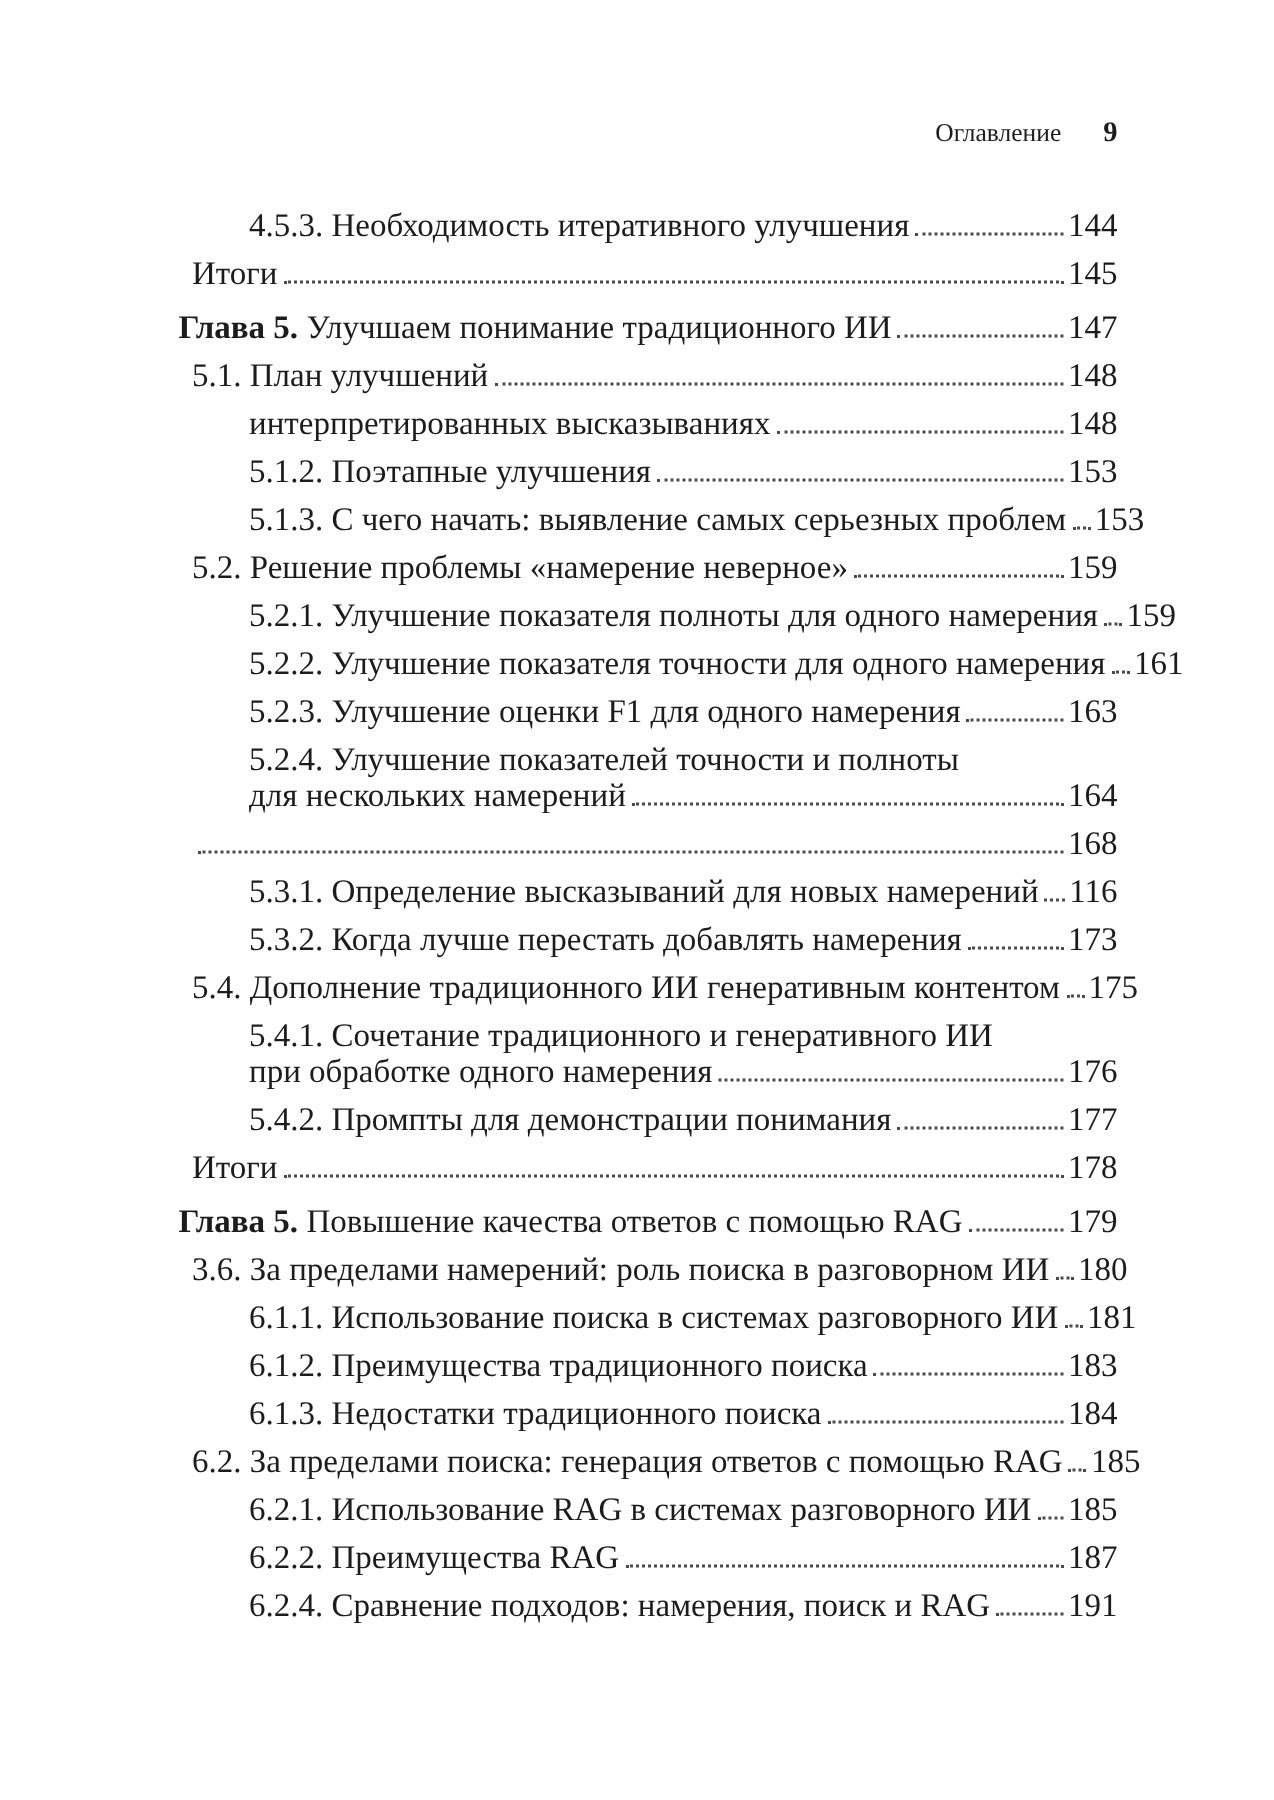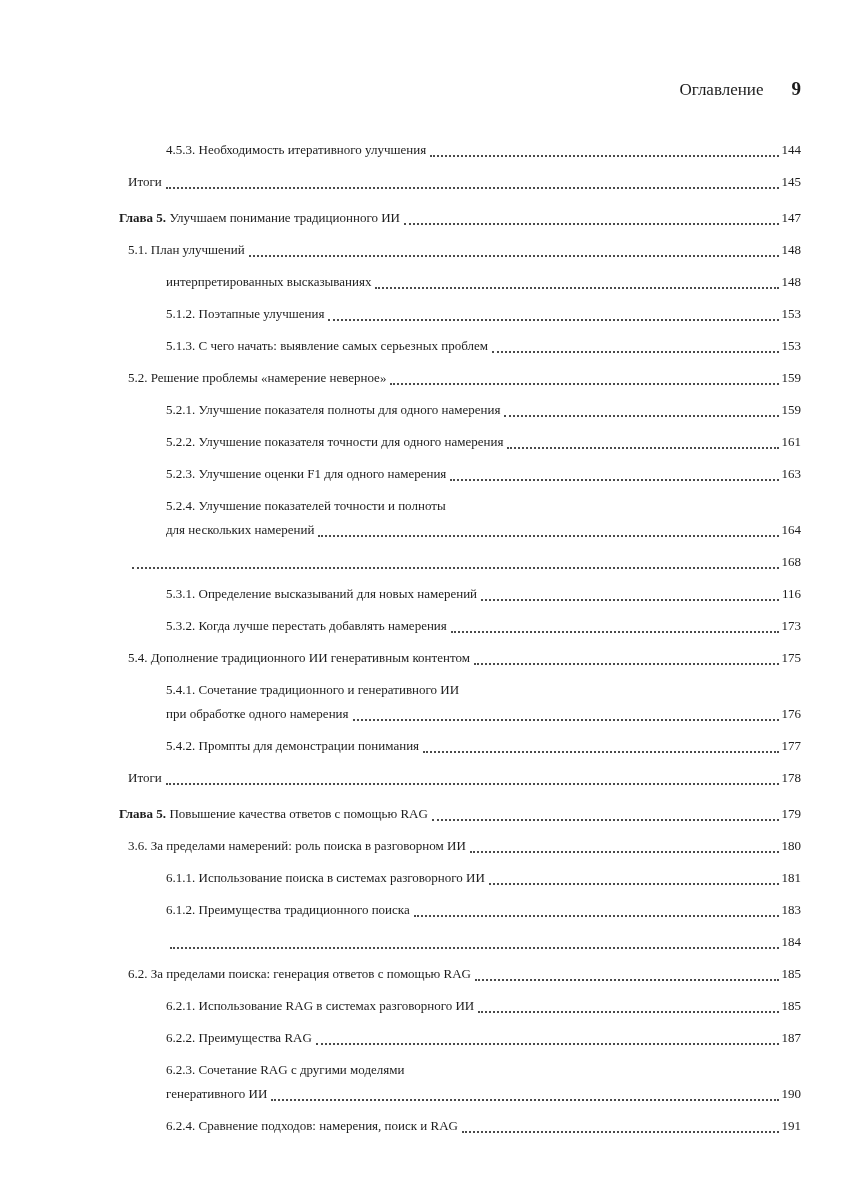--- a/index.html
+++ b/index.html
@@ -4,35 +4,35 @@
 <style>
   * { margin: 0; padding: 0; box-sizing: border-box; }
   html, body { background: #ffffff; }
   body {
     width: 849px;
     height: 1200px;
     font-family: "Liberation Serif", "DejaVu Serif", serif;
     color: #1c1c1c;
     overflow: hidden;
   }
-  .page { padding: 78px 48px 0 103px; }
+  .page { padding: 78px 104px 0 103px; }
 
   .page-header {
     display: flex;
     justify-content: flex-end;
     align-items: baseline;
     gap: 28px;
     margin-bottom: 38px;
   }
   .header-title { font-size: 17px; }
   .header-page  { font-size: 19px; font-weight: bold; }
 
   .toc-entries { }
   .entry {
-    font-size: 13px;
+    font-size: 22px;
     line-height: 24px;
     margin-bottom: 8px;
   }
   .entry.chapter { margin-top: 12px; }
   .level-0 { margin-left: 16px; }
   .level-1 { margin-left: 25px; }
   .level-2 { margin-left: 63px; }
 
   .line { white-space: nowrap; }
   .line.last {
@@ -215,20 +215,21 @@
       </div>
       <div class="entry level-2">
         <div class="line last">
           <span class="text">6.1.2. Преимущества традиционного поиска</span>
           <span class="leader"></span>
           <span class="pagenum">183</span>
         </div>
       </div>
       <div class="entry level-2">
         <div class="line last">
+          <span class="text">6.1.3. Недостатки традиционного поиска</span>
           <span class="leader"></span>
           <span class="pagenum">184</span>
         </div>
       </div>
       <div class="entry level-1">
         <div class="line last">
           <span class="text">6.2. За пределами поиска: генерация ответов с помощью RAG</span>
           <span class="leader"></span>
           <span class="pagenum">185</span>
         </div>
@@ -238,28 +239,20 @@
           <span class="text">6.2.1. Использование RAG в системах разговорного ИИ</span>
           <span class="leader"></span>
           <span class="pagenum">185</span>
         </div>
       </div>
       <div class="entry level-2">
         <div class="line last">
           <span class="text">6.2.2. Преимущества RAG</span>
           <span class="leader"></span>
           <span class="pagenum">187</span>
-        </div>
-      </div>
-      <div class="entry level-2">
-        <div class="line"><span class="text">6.2.3. Сочетание RAG с другими моделями</span></div>
-        <div class="line last">
-          <span class="text">генеративного ИИ</span>
-          <span class="leader"></span>
-          <span class="pagenum">190</span>
         </div>
       </div>
       <div class="entry level-2">
         <div class="line last">
           <span class="text">6.2.4. Сравнение подходов: намерения, поиск и RAG</span>
           <span class="leader"></span>
           <span class="pagenum">191</span>
         </div>
       </div>
     </div>

